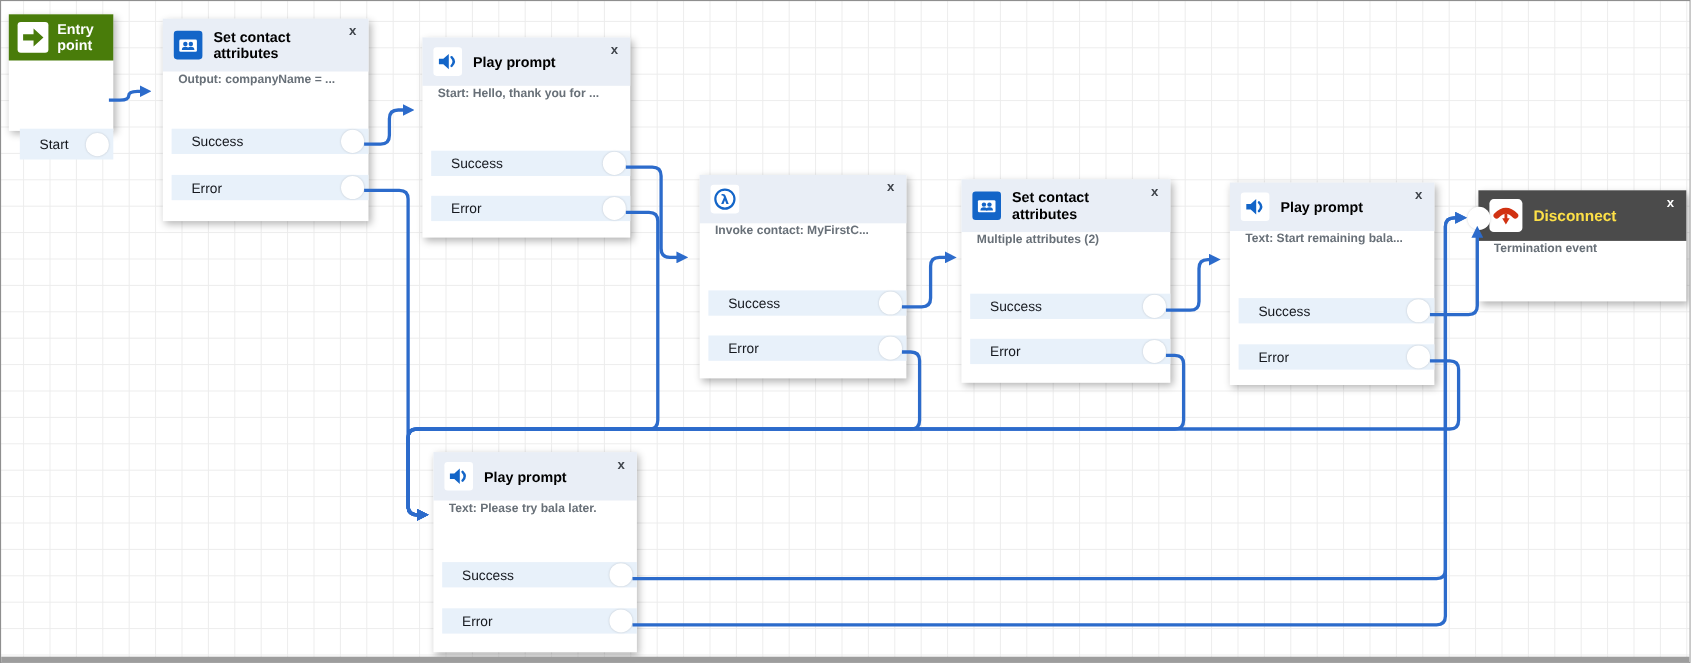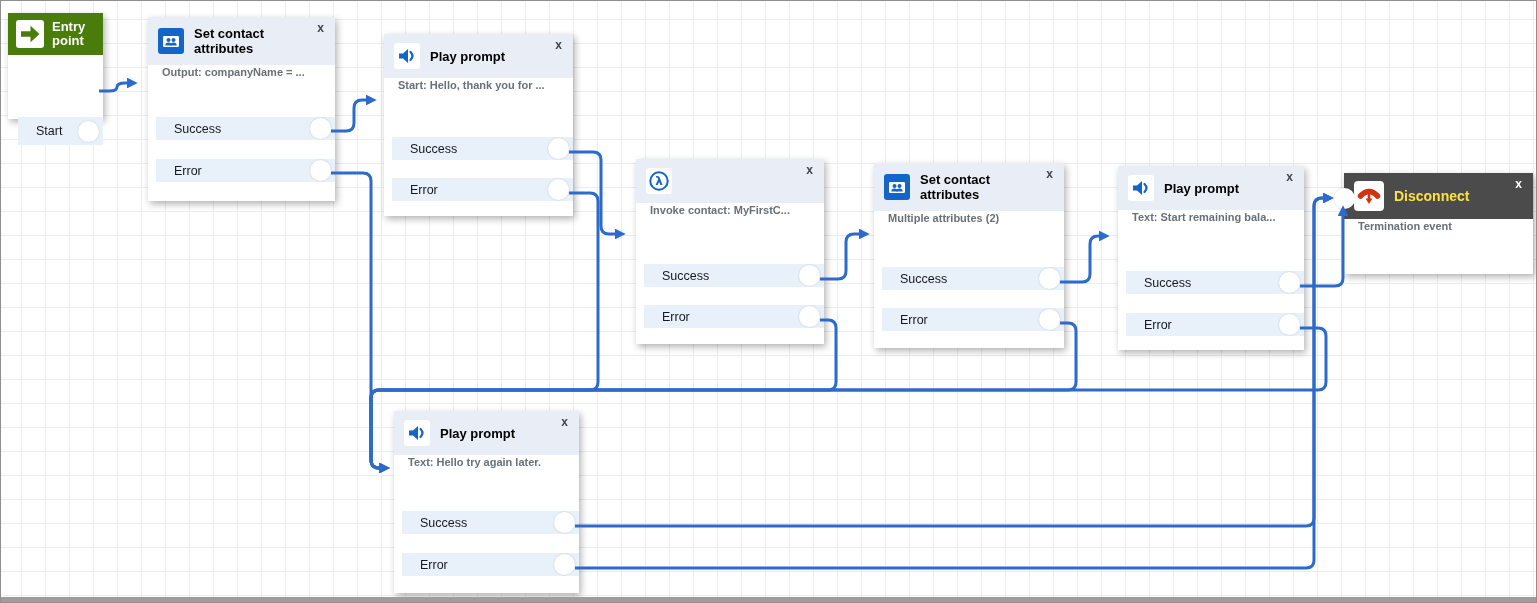--- a/index.html
+++ b/index.html
@@ -188,21 +188,21 @@
     <div class="hdr">
       <span class="icon-tile">
         <svg width="26" height="26" viewBox="0 0 26 26">
             <polygon points="5,10.5 9,10.5 14,6 14,20 9,15.5 5,15.5" fill="#1365c8"></polygon>
             <path d="M16.5,9 Q20.5,13 16.5,17" stroke="#1365c8" stroke-width="2.2" fill="none" stroke-linecap="round"></path>
           </svg>
       </span>
       <span class="title">Play prompt</span>
       <span class="close">x</span>
     </div>
-    <div class="desc">Text: Hello try again later.</div>
+    <div class="desc">Text: Please try bala later.</div>
     <div class="row" style="top:100px;">
       <span class="row-label">Success</span>
       <span class="port"></span>
     </div>
     <div class="row" style="top:142px;">
       <span class="row-label">Error</span>
       <span class="port"></span>
     </div>
   </div>
 

